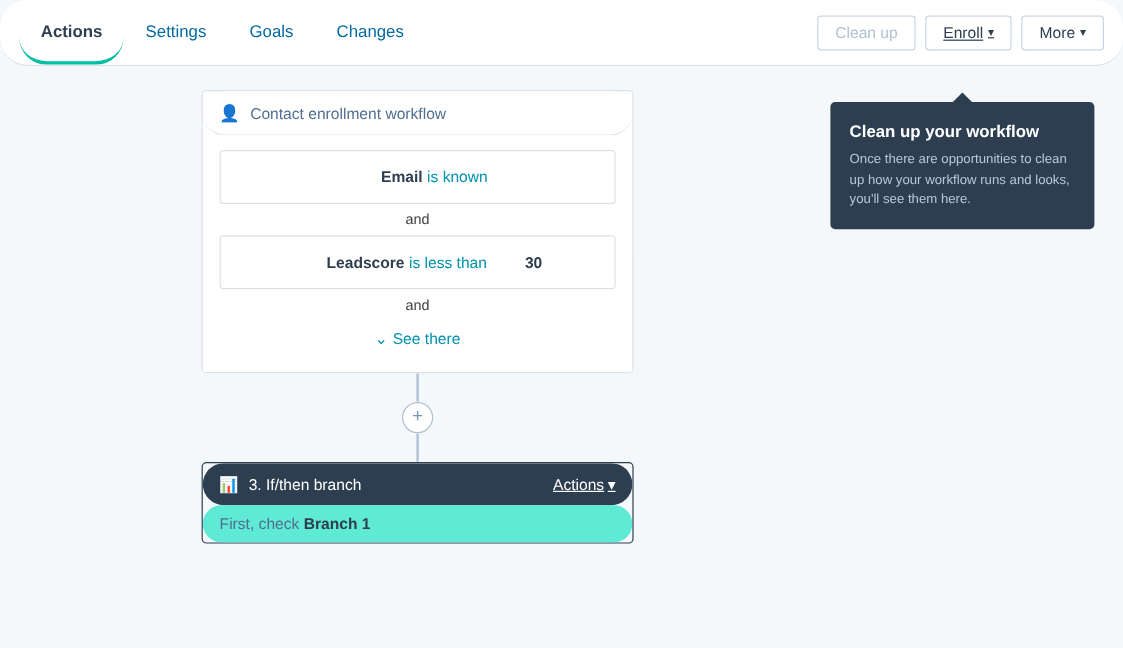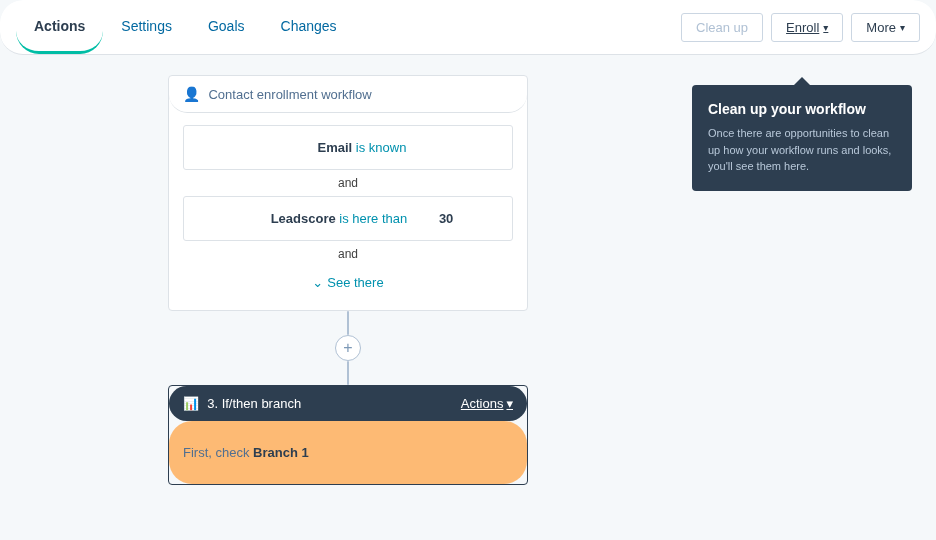--- a/index.html
+++ b/index.html
@@ -212,22 +212,22 @@
     .branch-actions-btn {
       color: #fff;
       font-size: 13px;
       cursor: pointer;
       display: flex;
       align-items: center;
       gap: 3px;
       text-decoration: underline;
     }
     .branch-card-body {
-      background: #fdba74;
-      padding: 24px 14px;
+      background: #5eead4;
+      padding: 8px 14px;
       font-size: 13px;
       color: #516f90;
     }
     .branch-card-body .bold {
       font-weight: 700;
       color: #2d3e50;
     }
 
     
     .tooltip-popup {
@@ -297,21 +297,21 @@
 
         <div class="condition-box">
           <span class="bold">Email</span>
           <span class="highlight"> is known</span>
         </div>
 
         <div class="and-separator">and</div>
 
         <div class="condition-box">
           <span class="bold">Leadscore</span>
-          <span class="highlight"> is here than </span>
+          <span class="highlight"> is less than </span>
           <span class="bold">30</span>
         </div>
 
         <div class="and-separator">and</div>
 
         <a class="see-more-btn">
           <span>⌄</span>
           <span>See there</span>
         </a>
       </div>

